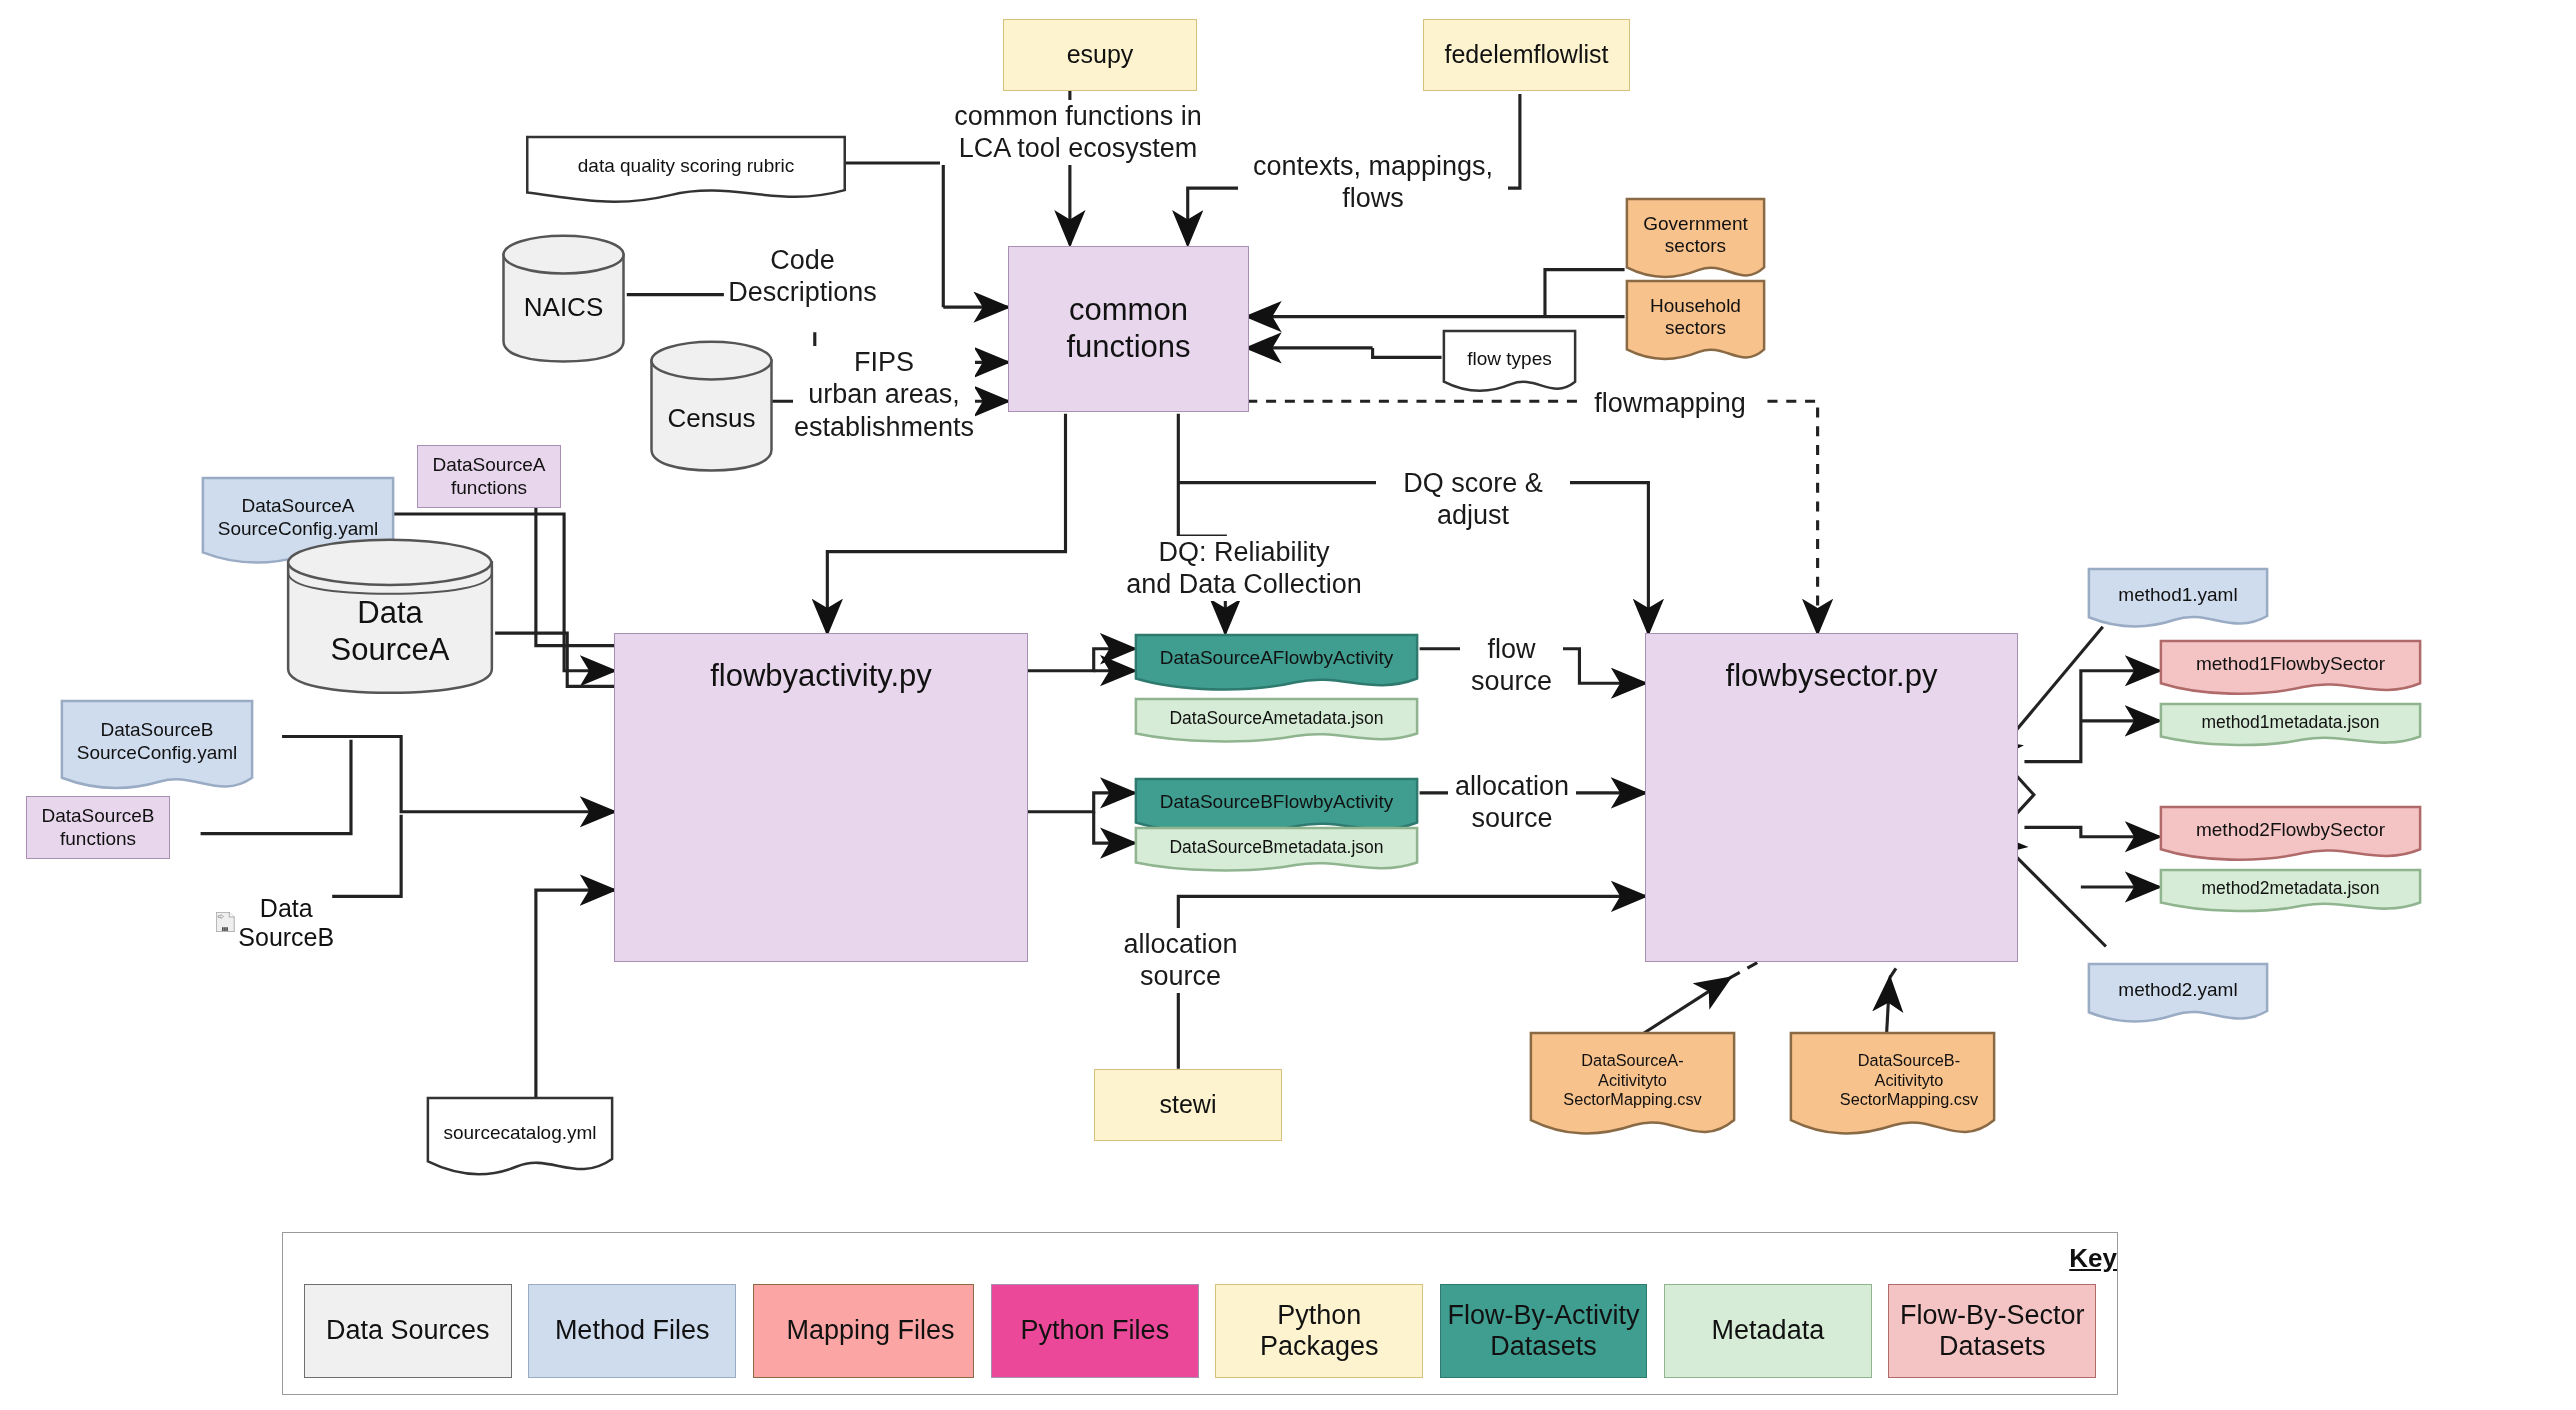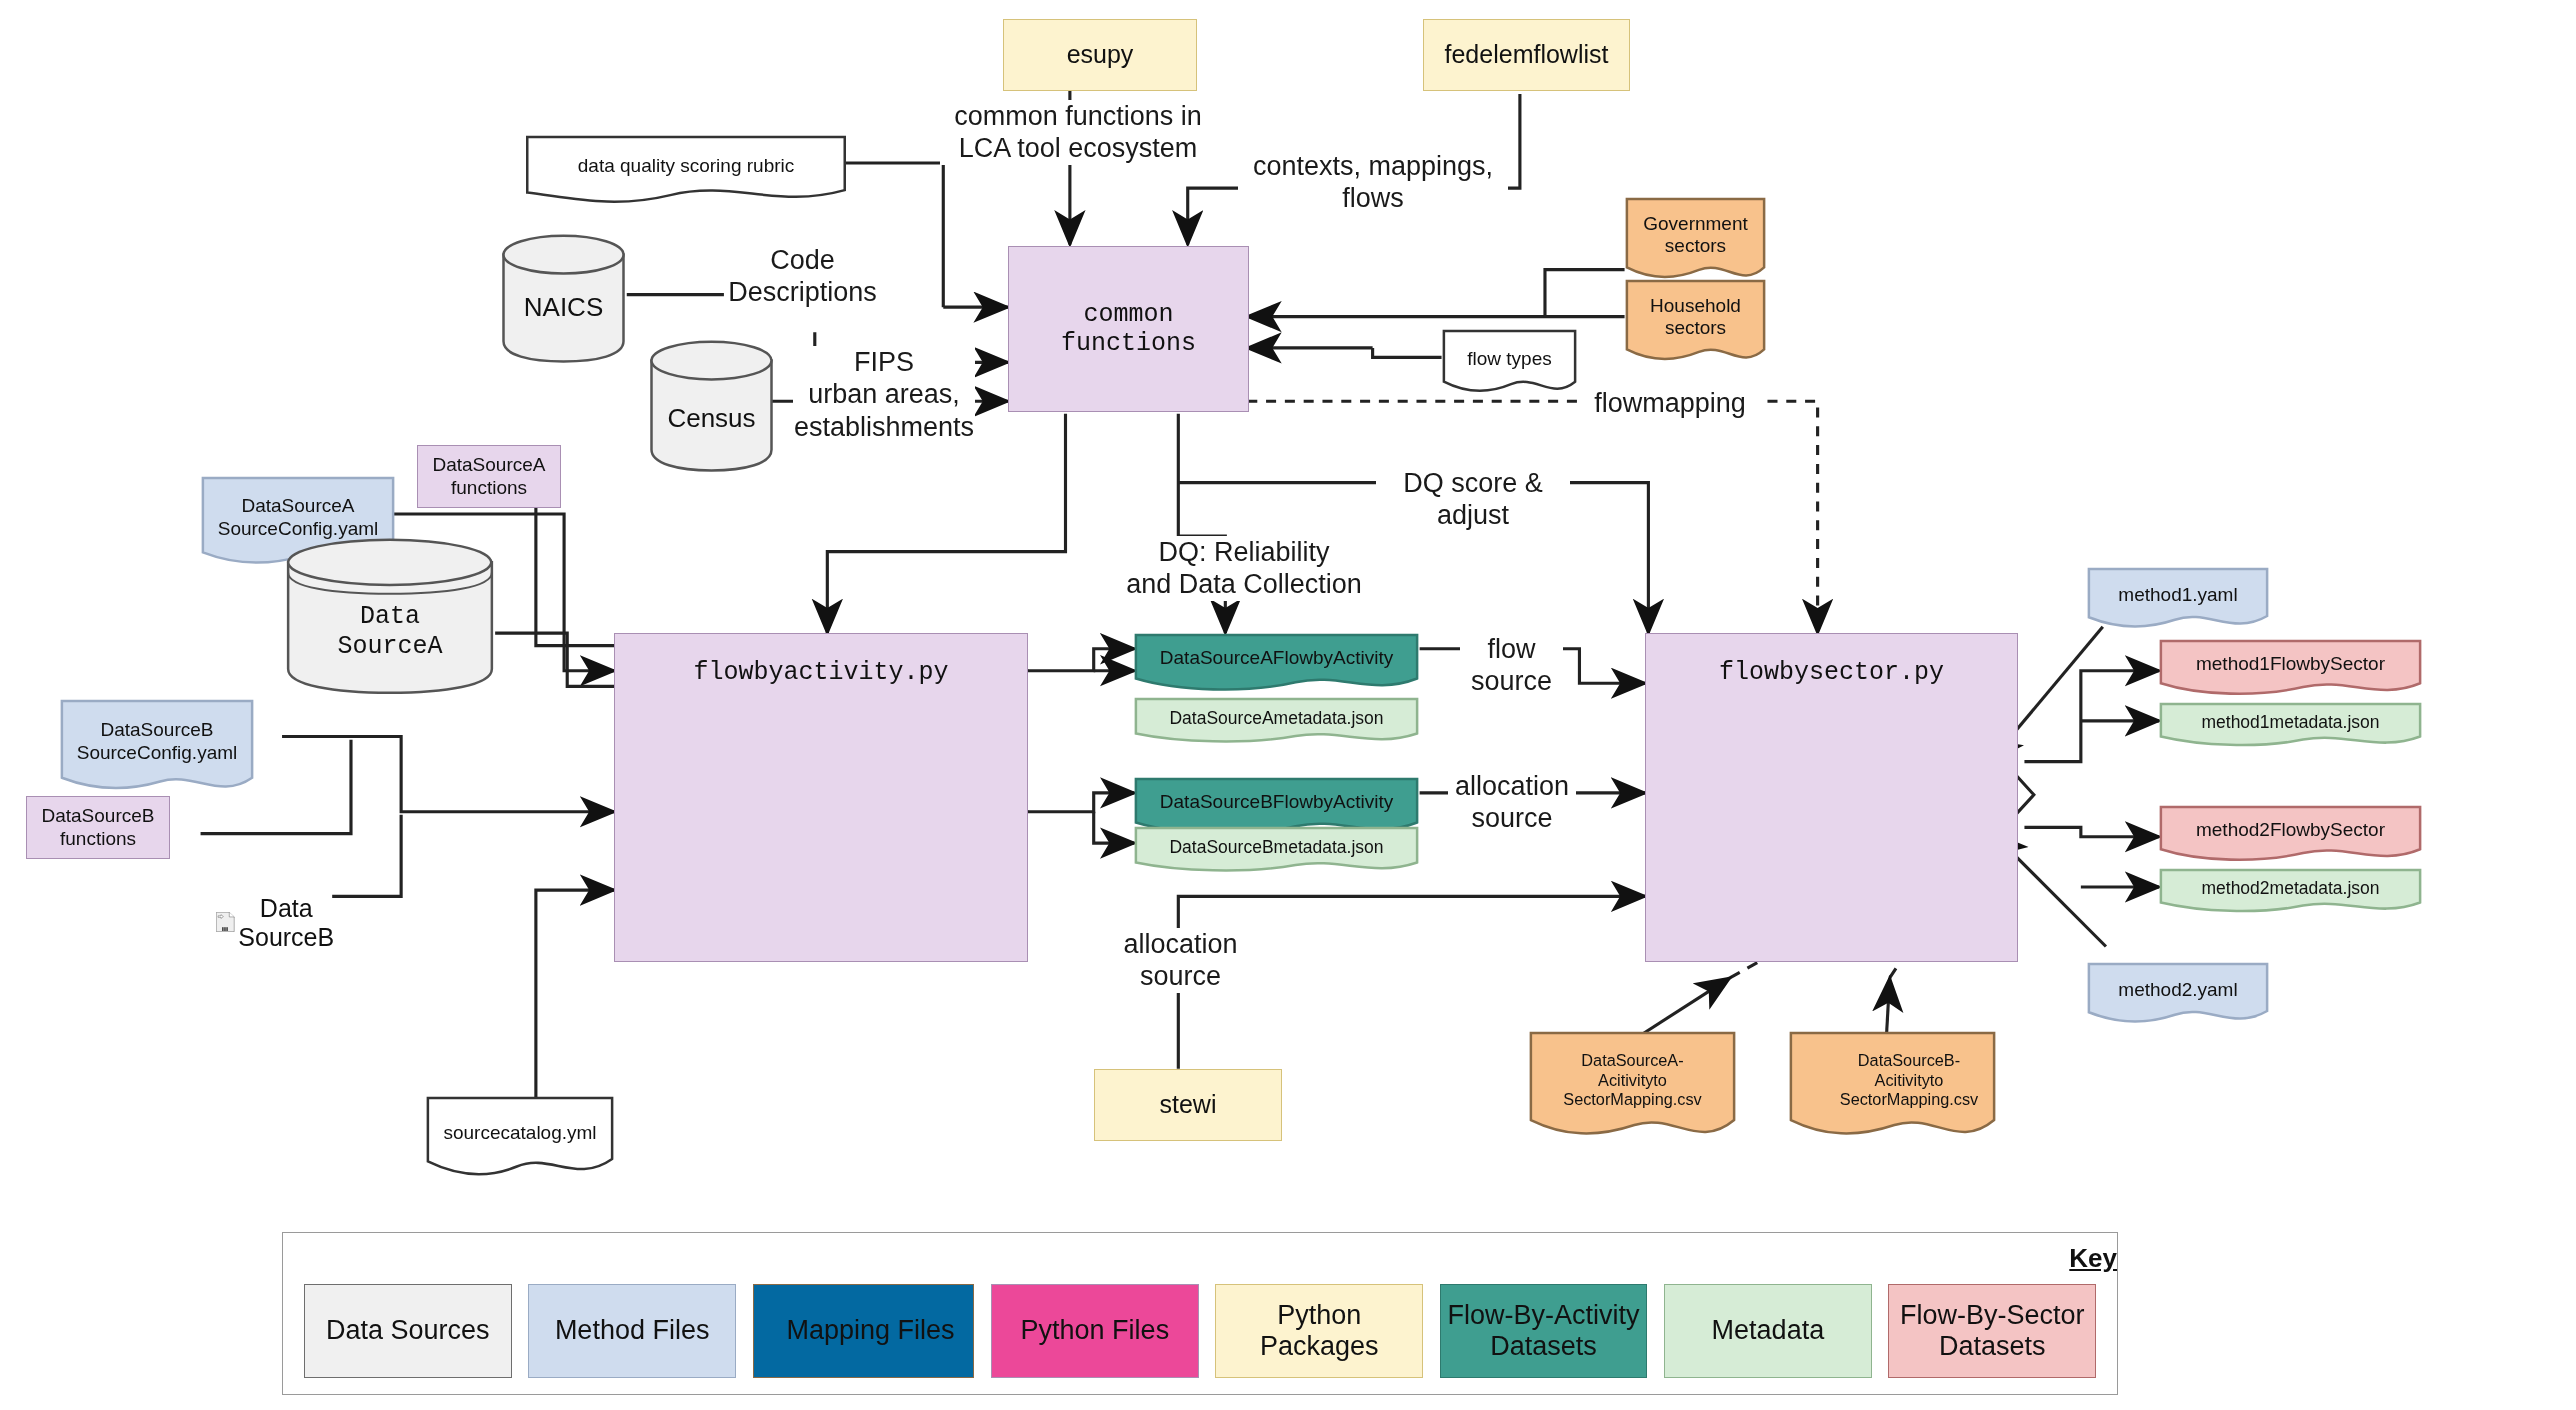--- a/index.html
+++ b/index.html
@@ -29,21 +29,21 @@
   .edge-label{position:absolute;background:#fff;text-align:center;line-height:1.2;z-index:6;
               color:#1a1a1a;white-space:pre-line;}
 
   
   #legend{position:absolute;box-sizing:border-box;border:1.9px solid #9a9a9a;background:#fff;z-index:8;}
   #legend .keytitle{text-align:right;font-weight:bold;text-decoration:underline;}
   #legend .swatches{display:flex;position:absolute;left:21px;right:21px;}
   #legend .sw{box-sizing:border-box;border:1.3px solid #7a7a7a;display:flex;align-items:center;
               justify-content:center;text-align:center;line-height:1.15;white-space:pre-line;}
 
-  .f40{font-size:25px;font-family:Liberation Mono, monospace;} .f38{font-size:26px;} .f36{font-size:25px;} .f34{font-size:27px;} .f30{font-size:19px;} .f28{font-size:17.5px;} .f26{font-size:16.3px;}
+  .f40{font-size:31px;} .f38{font-size:26px;} .f36{font-size:25px;} .f34{font-size:27px;} .f30{font-size:19px;} .f28{font-size:17.5px;} .f26{font-size:16.3px;}
 </style>
 </head>
 <body>
 
 <div id="stage">
 
   <svg id="wires" viewBox="0 0 4110 2251">
     <defs>
       <marker id="ah" markerWidth="13" markerHeight="13" refX="11" refY="5" orient="auto" markerUnits="strokeWidth">
         <path d="M0,0 L12,5 L0,10 L3,5 z" fill="#111"></path>
@@ -379,21 +379,21 @@
 source</div>
 
   <div class="edge-label f34" style="left:1113px;top:928px;width:135px;">allocation
 source</div>
 
   <div id="legend" style="left:282px;top:1232px;width:1836px;height:163px;">
     <div class="keytitle f38" style="position:absolute;left:0;right:0;top:10px;">Key</div>
     <div class="swatches" id="swatch-row" style="top:51px;height:94px;gap:18px;">
         <div class="sw f34" style="flex: 1 1 0px; height: 94px; background: rgb(240, 240, 240); border-color: rgb(110, 110, 110); margin-left: 0px;"><span style="white-space: pre-line;">Data Sources</span></div>
         <div class="sw f34" style="flex: 1 1 0px; height: 94px; background: rgb(207, 220, 238); border-color: rgb(154, 171, 196); margin-left: -1.3px;"><span style="white-space: pre-line;">Method Files</span></div>
-        <div class="sw f34" style="flex: 1 1 0px; height: 94px; background: #0369a1; border-color: rgb(138, 106, 69); margin-left: -1.3px; padding-left: 14px;"><span style="white-space: pre-line;">Mapping Files</span></div>
+        <div class="sw f34" style="flex: 1 1 0px; height: 94px; background: #fca5a5; border-color: rgb(138, 106, 69); margin-left: -1.3px; padding-left: 14px;"><span style="white-space: pre-line;">Mapping Files</span></div>
         <div class="sw f34" style="flex: 1 1 0px; height: 94px; background: #ec4899; border-color: rgb(169, 143, 179); margin-left: -1.3px;"><span style="white-space: pre-line;">Python Files</span></div>
         <div class="sw f34" style="flex: 1 1 0px; height: 94px; background: rgb(253, 243, 207); border-color: rgb(214, 194, 122); margin-left: -1.3px;"><span style="white-space: pre-line;">Python
 Packages</span></div>
         <div class="sw f34" style="flex: 1 1 0px; height: 94px; background: rgb(63, 158, 144); border-color: rgb(46, 122, 110); margin-left: -1.3px;"><span style="white-space: pre-line;">Flow-By-Activity
 Datasets</span></div>
         <div class="sw f34" style="flex: 1 1 0px; height: 94px; background: rgb(214, 236, 214); border-color: rgb(143, 180, 143); margin-left: -1.3px;"><span style="white-space: pre-line;">Metadata</span></div>
         <div class="sw f34" style="flex: 1 1 0px; height: 94px; background: rgb(244, 196, 196); border-color: rgb(176, 106, 106); margin-left: -1.3px;"><span style="white-space: pre-line;">Flow-By-Sector
 Datasets</span></div>
       </div>
   </div>

